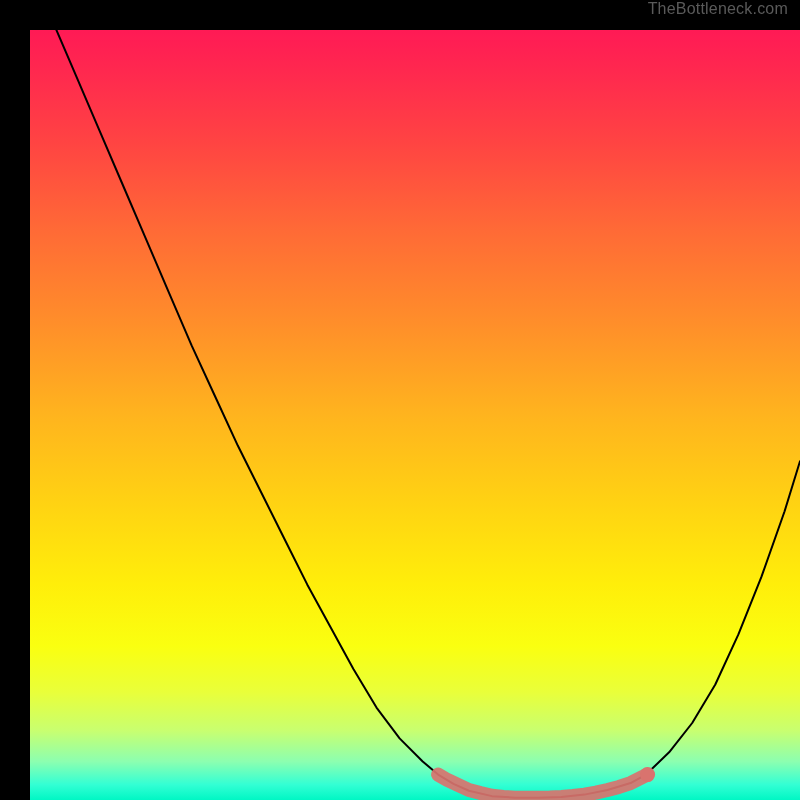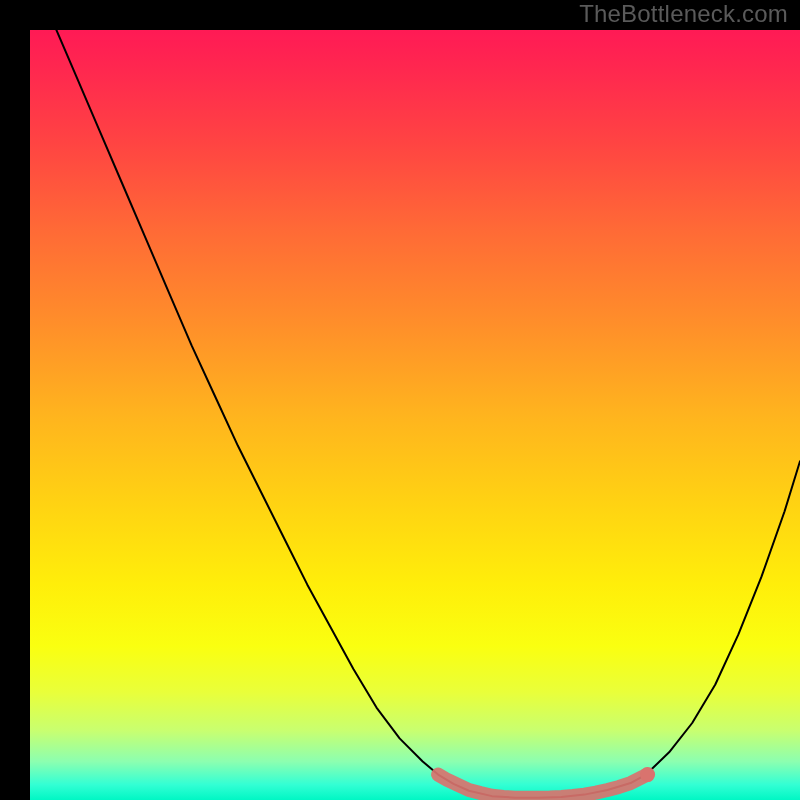--- a/index.html
+++ b/index.html
@@ -57,21 +57,21 @@
     top: 0;
     width: 770px;
     height: 770px;
     overflow: visible;
   }
   .credit {
     position: absolute;
     right: 12px;
     top: 0px;
     color: #5a5a5a;
-    font-size: 24px;
+    font-size: 16px;
     font-weight: 500;
     letter-spacing: 0.2px;
     text-align: center;
   }
 </style>
 </head>
 <body>
 
 <div class="frame">
   <div class="plot-area">

